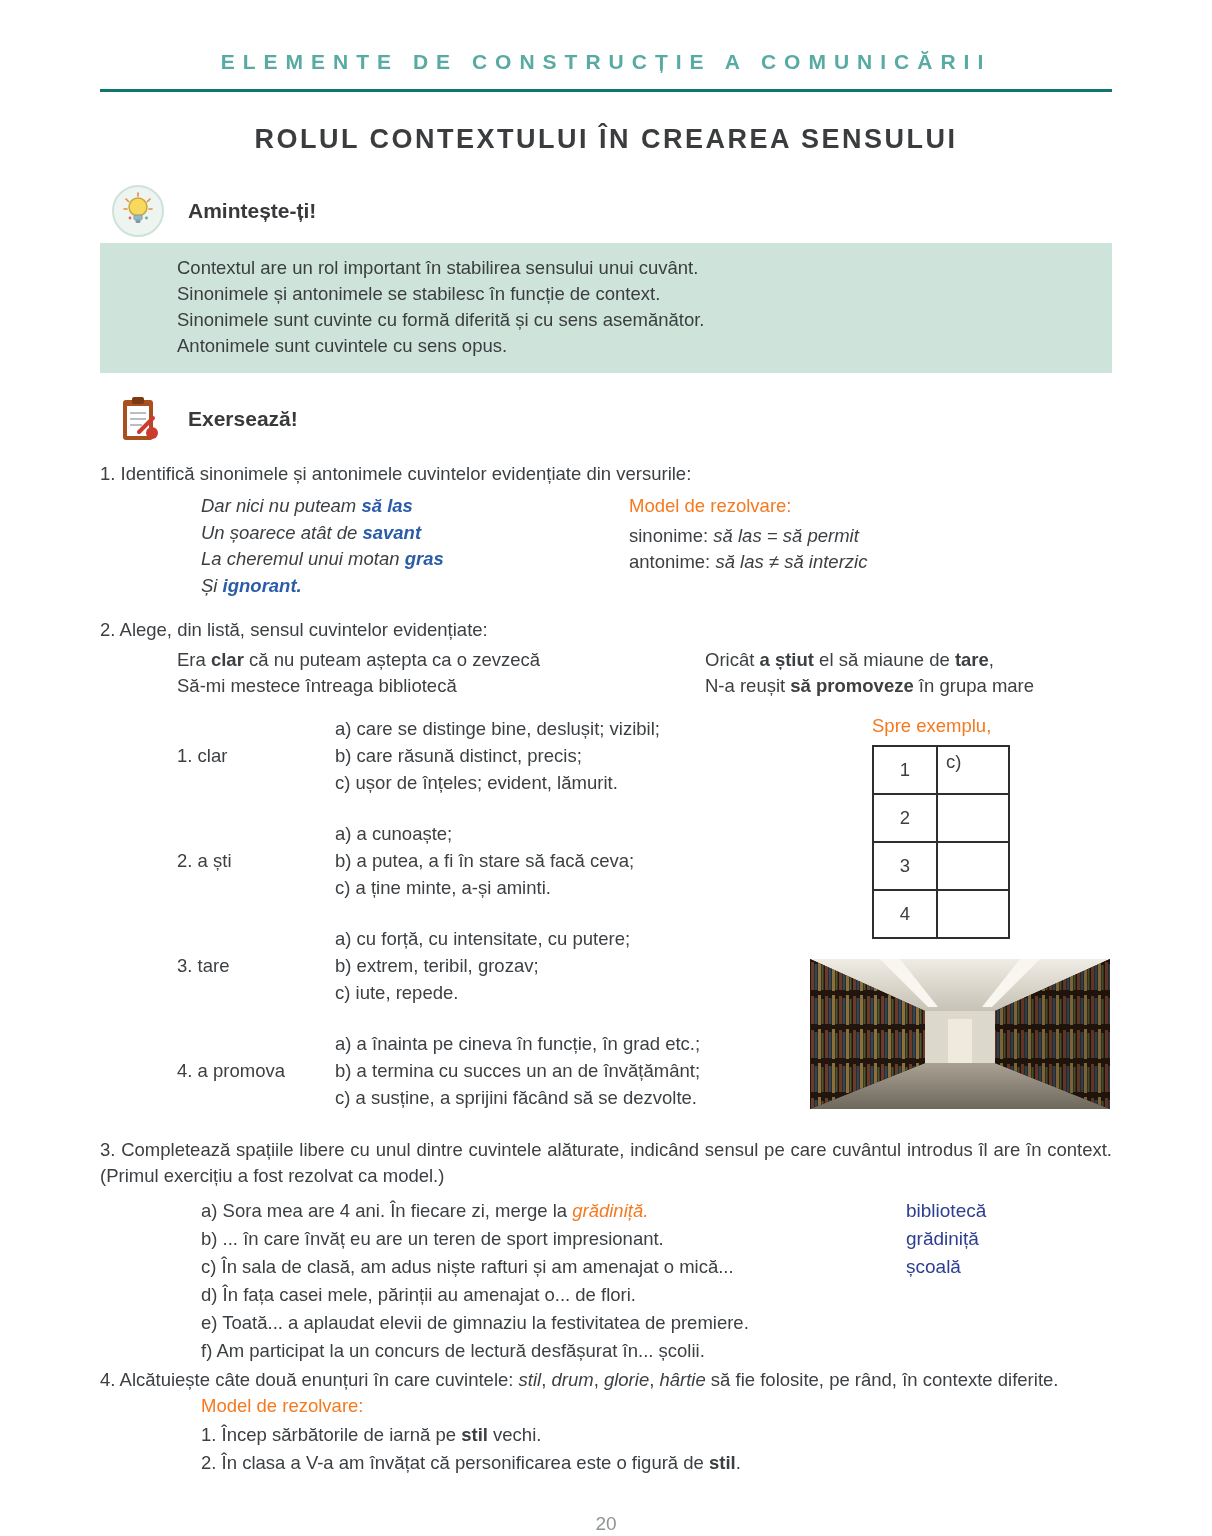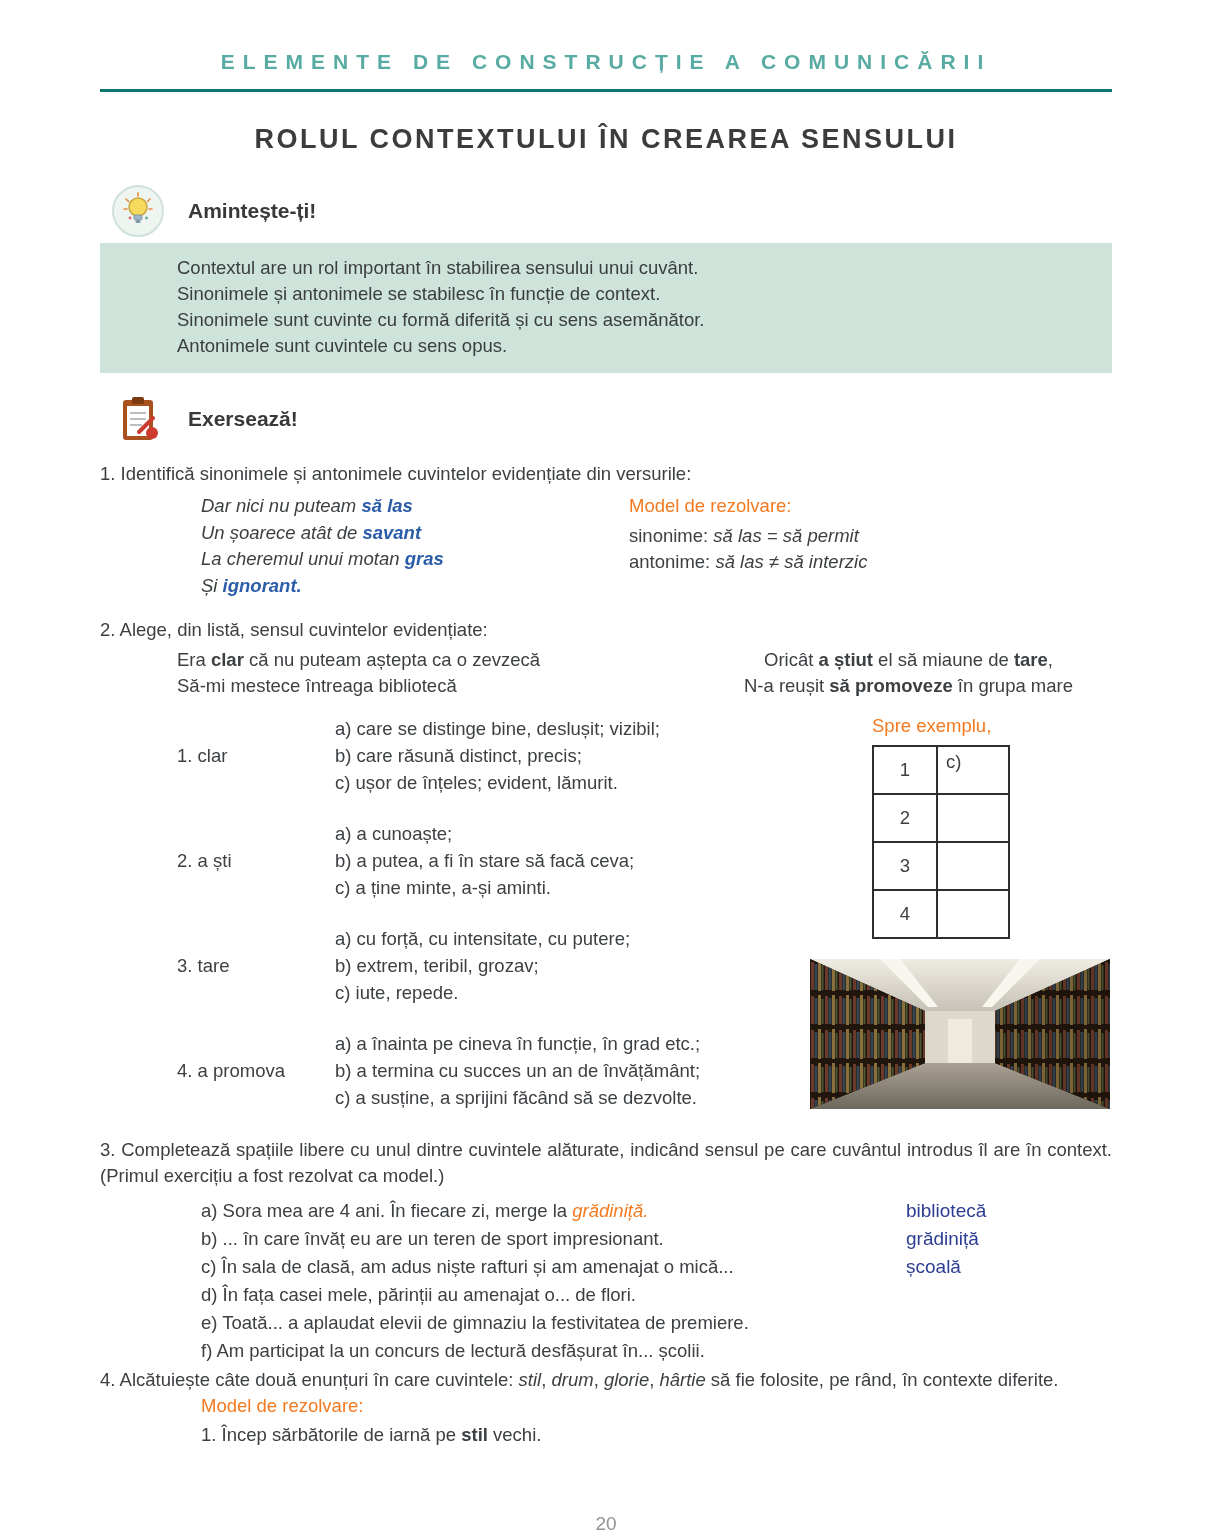--- a/index.html
+++ b/index.html
@@ -26,21 +26,21 @@
   .indent { margin-left:101px; }
 
   .ex1-row { display:flex; margin-top:6px; }
   .verse { width:428px; font-style:italic; font-size:18.5px; line-height:26.5px; }
   .model-box { font-size:18.5px; line-height:26px; }
   .model-heading { color:#f4791f; font-size:18.5px; margin-bottom:4px; }
   .model-box .rich-line { line-height:26px; }
 
   .ex2-cols { display:flex; margin-top:4px; font-size:18.5px; line-height:26px; }
   .ex2-left { width:528px; margin-left:77px; }
-  .ex2-right { flex:1;text-align:center; }
+  .ex2-right { flex:1; }
 
   .ex2-body { display:flex; margin-top:16px; }
   .defs { flex:1; }
   .def-group { display:flex; align-items:center; margin-bottom:24px; }
   .def-term { width:158px; margin-left:77px; font-size:18.5px; flex:0 0 auto; }
   .def-options { font-size:18.5px; line-height:27px; }
 
   .ex2-sidecol { width:302px; flex:0 0 auto; }
   .example-label { color:#f4791f; font-size:18.5px; margin-left:62px; }
   .answer-table { border-collapse:collapse; margin:8px 0 0 62px; }
@@ -261,17 +261,18 @@
       <div>bibliotecă</div>
       <div>grădiniță</div>
       <div>școală</div>
     </div>
   </div>
 
   <div class="ex-intro rich-line" style="margin-top:2px;"><span>4. Alcătuiește câte două enunțuri în care cuvintele: </span><span class="it">stil</span><span>, </span><span class="it">drum</span><span>, </span><span class="it">glorie</span><span>, </span><span class="it">hârtie</span><span> să fie folosite, pe rând,  în contexte diferite.</span></div>
   <div class="ex4-model indent">
     <div class="model-heading">Model de rezolvare:</div>
     <div class="rich-line"><span>1. Încep sărbătorile de iarnă pe </span><span class="b">stil</span><span> vechi.</span></div>
+    <div class="rich-line"><span>2. În clasa a V-a am învățat că personificarea este o figură de </span><span class="b">stil</span><span>.</span></div>
   </div>
 
   <div class="page-number">20</div>
 
 </div>
 
 </body></html>

